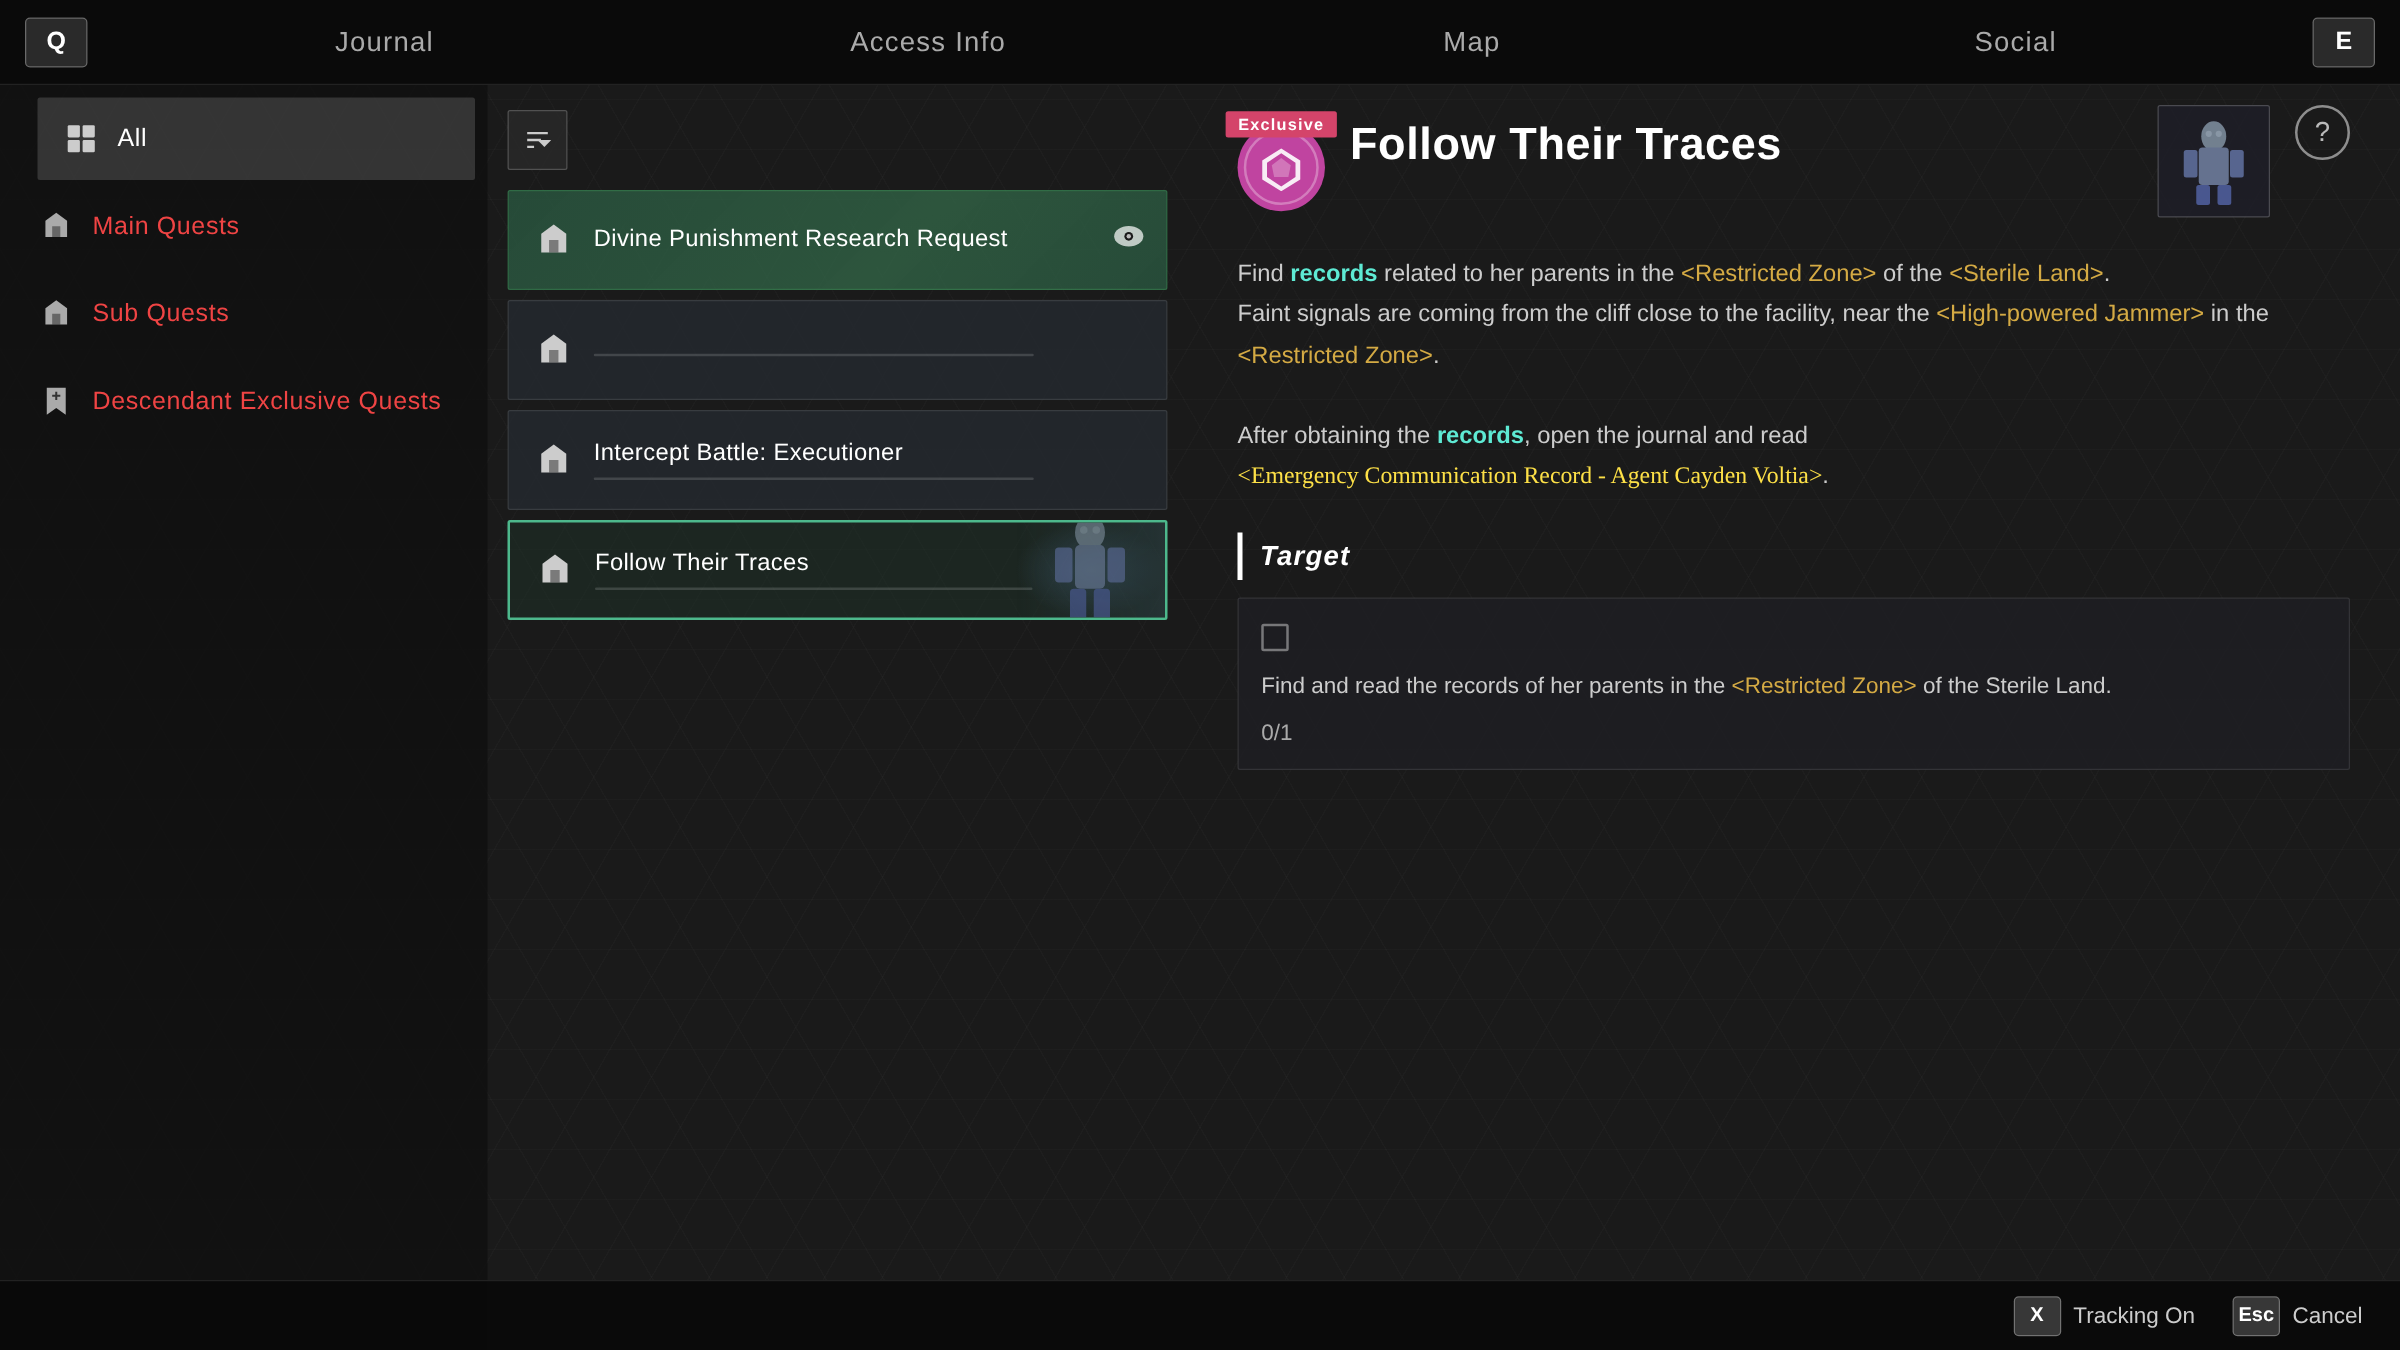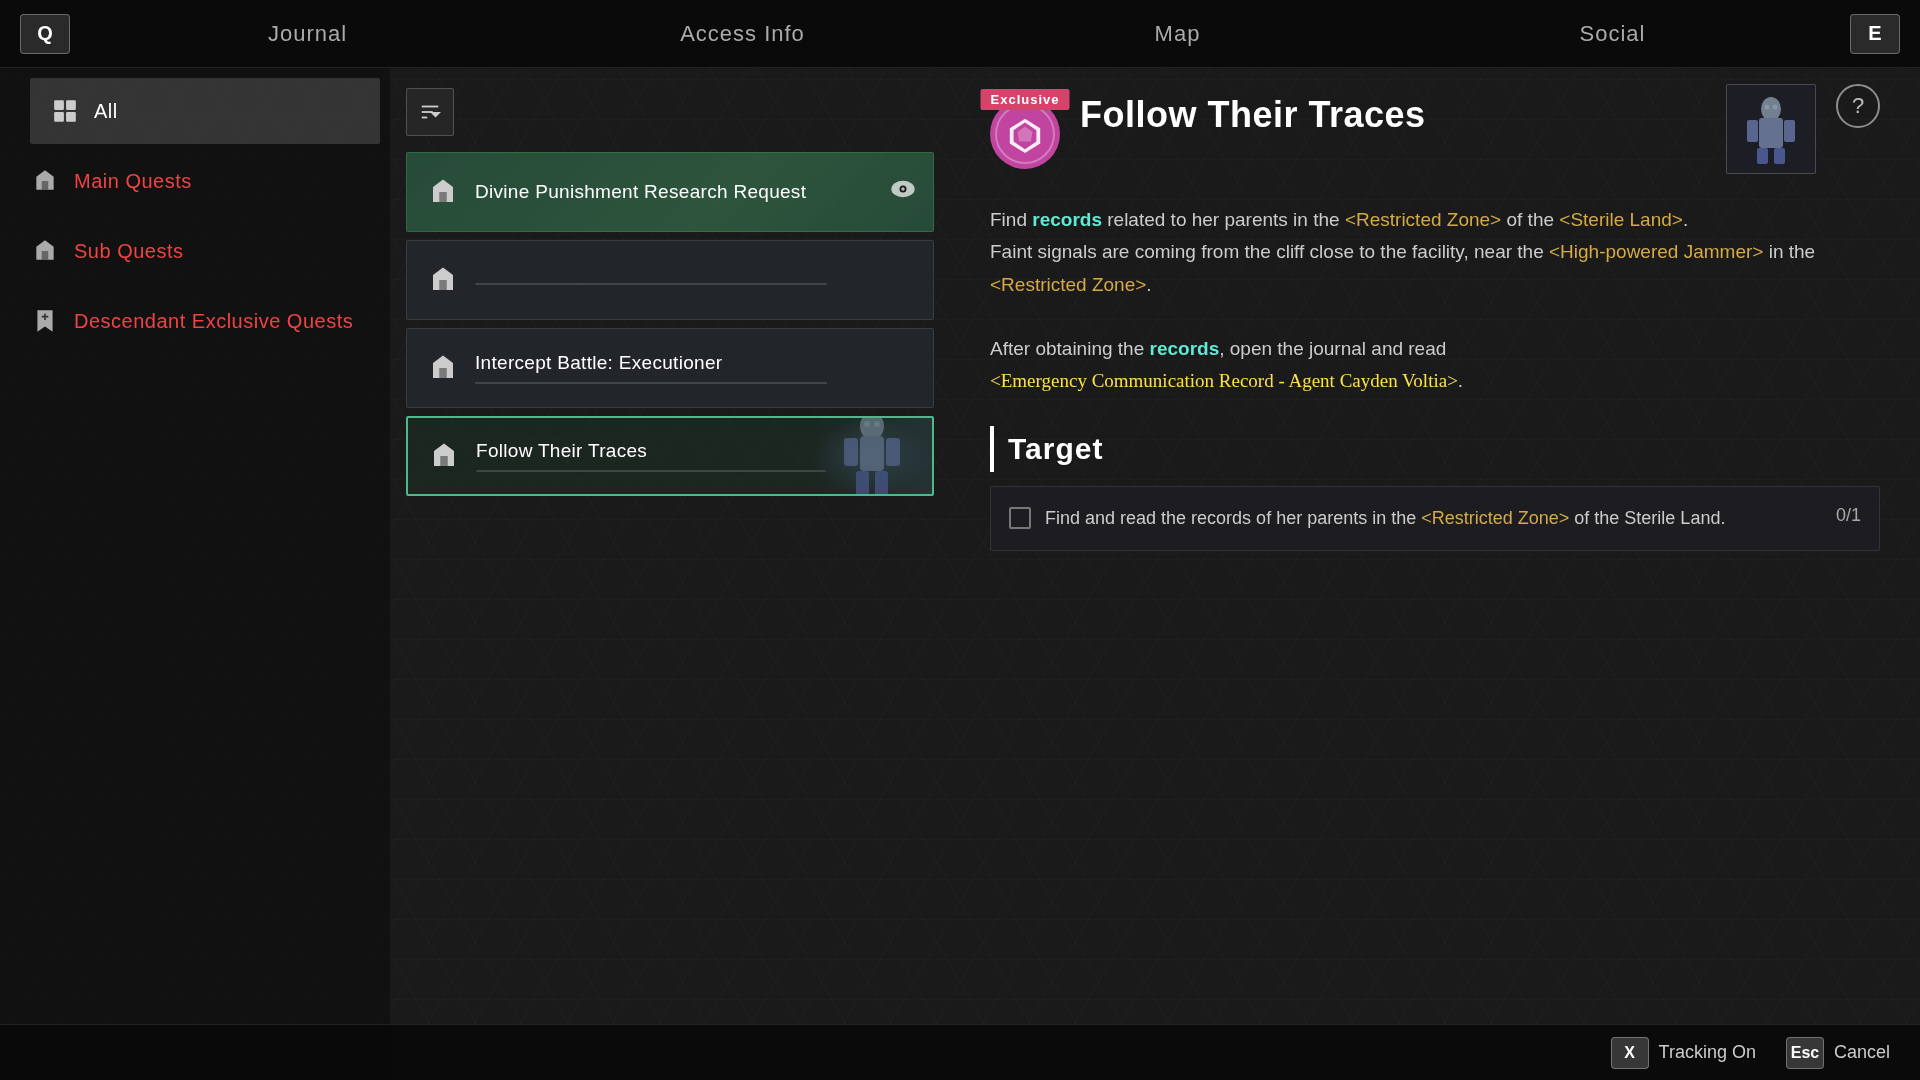--- a/index.html
+++ b/index.html
@@ -375,37 +375,39 @@
     .highlight-link {
       color: #fde047;
       font-family: Liberation Serif, serif;
     }
 
     .target-section {
       margin-top: 10px;
     }
 
     .target-title {
-      font-size: 30px;
+      font-size: 22px;
       font-weight: bold;
       color: #ffffff;
       padding: 6px 14px;
       border-left: 4px solid #ffffff;
       margin-bottom: 14px;
       letter-spacing: 1px;
+      font-style: italic;
     }
 
     .target-item {
       background: rgba(30,30,35,0.8);
       border: 1px solid rgba(255,255,255,0.1);
       border-radius: 2px;
       padding: 18px 18px;
       display: flex;
       align-items: flex-start;
       gap: 14px;
+      flex-direction: column;
     }
 
     .target-checkbox {
       width: 22px;
       height: 22px;
       border: 2px solid rgba(255,255,255,0.4);
       border-radius: 2px;
       flex-shrink: 0;
       margin-top: 2px;
     }

